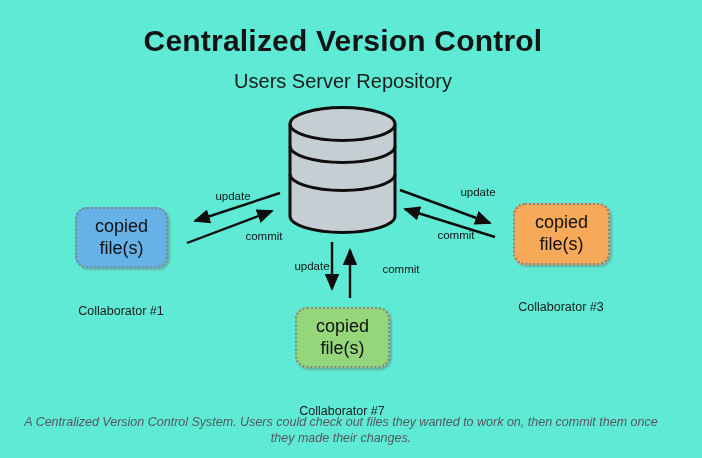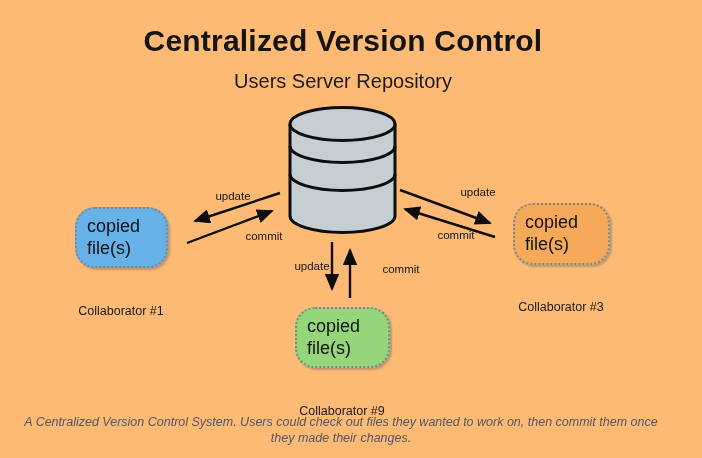--- a/index.html
+++ b/index.html
@@ -1,33 +1,33 @@
 <!DOCTYPE html>
 <html><head>
 <meta charset="utf-8">
 <style>
   html,body{margin:0;padding:0;background:#fff;}
   .stage{
-    position:relative;width:702px;height:458px;background:#fdba74;overflow:hidden;
+    position:relative;width:702px;height:458px;background:#5eead4;overflow:hidden;
     font-family:"Liberation Sans",sans-serif;color:#141414;
   }
   .title{
     position:absolute;top:24px;left:0;width:686px;text-align:center;
     font-size:30px;font-weight:600;letter-spacing:0.2px;color:#141414;
   }
   .subtitle{
     position:absolute;top:70px;left:0;width:686px;text-align:center;
     font-size:20px;font-weight:500;color:#1a1a1a;
   }
   svg.layer{position:absolute;left:0;top:0;}
   .copy-box{
     position:absolute;display:flex;align-items:center;justify-content:center;
-    border:2px dotted #7d888e;border-radius:20px;
+    border:2px dotted #7d888e;border-radius:12px;
     box-shadow:2px 2px 2px rgba(110,110,110,0.45);
-    font-size:18px;line-height:1.22;color:#111;
+    font-size:18px;line-height:1.22;text-align:center;color:#111;
     box-sizing:border-box;padding:4px 10px;
   }
   .box-1{left:75px;top:207px;width:93px;height:61px;background:#66b2e8;}
   .box-2{left:295px;top:307px;width:95px;height:61px;background:#96d67b;}
   .box-3{left:513px;top:203px;width:97px;height:62px;background:#f5a959;}
   .collab-label{
     position:absolute;width:140px;text-align:center;font-size:12.5px;color:#1a1a1a;margin-top:27px;
   }
   .collab-1{left:51px;top:277px;}
   .collab-2{left:272px;top:377px;}
@@ -82,21 +82,21 @@
     <span>copied file(s)</span>
   </div>
   <div class="copy-box box-2" style="background: rgb(150, 214, 123);">
     <span>copied file(s)</span>
   </div>
   <div class="copy-box box-3" style="background: rgb(245, 169, 89);">
     <span>copied file(s)</span>
   </div>
 
   <div class="collab-label collab-1">Collaborator #1</div>
-  <div class="collab-label collab-2">Collaborator #9</div>
+  <div class="collab-label collab-2">Collaborator #7</div>
   <div class="collab-label collab-3">Collaborator #3</div>
 
   <span class="arrow-label al-c1-update">update</span>
   <span class="arrow-label al-c1-commit">commit</span>
   <span class="arrow-label al-c2-update">update</span>
   <span class="arrow-label al-c2-commit">commit</span>
   <span class="arrow-label al-c3-update">update</span>
   <span class="arrow-label al-c3-commit">commit</span>
 
   <div class="caption">A Centralized Version Control System. Users could check out files they wanted to work on, then commit them once they made their changes.</div>

